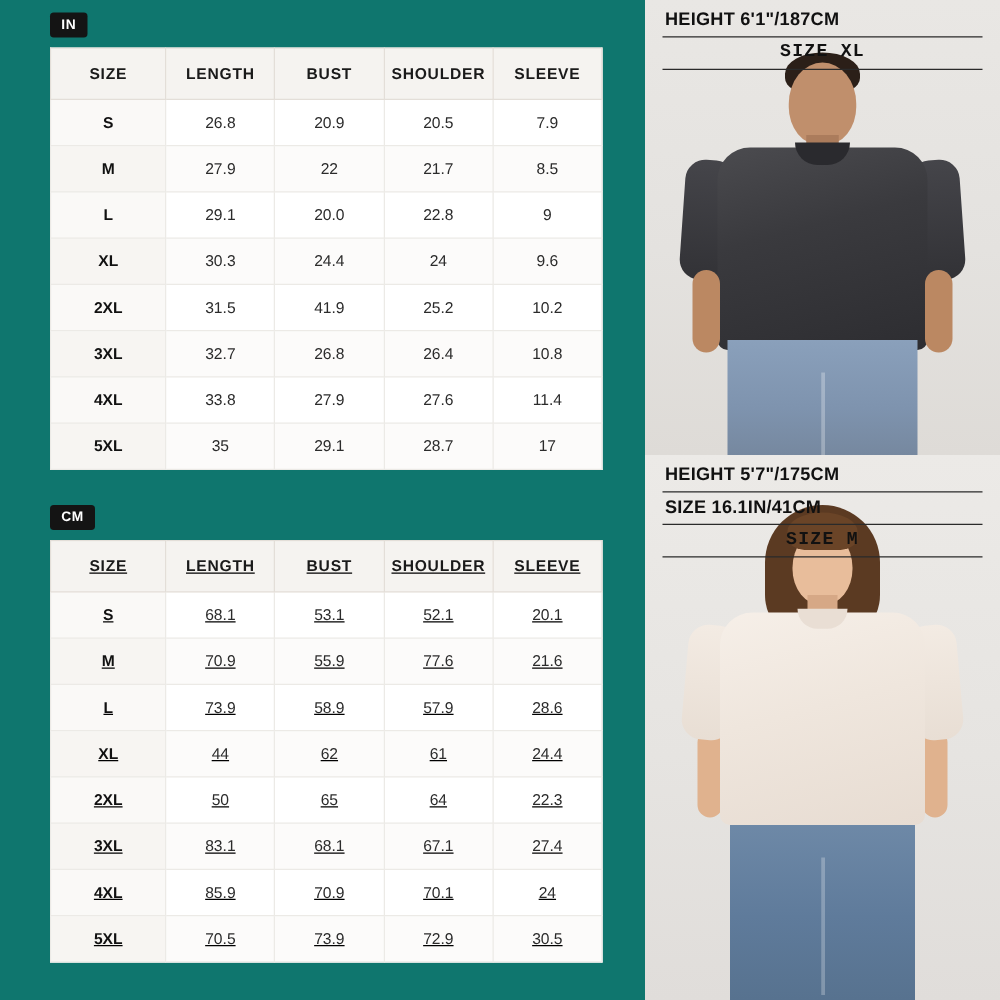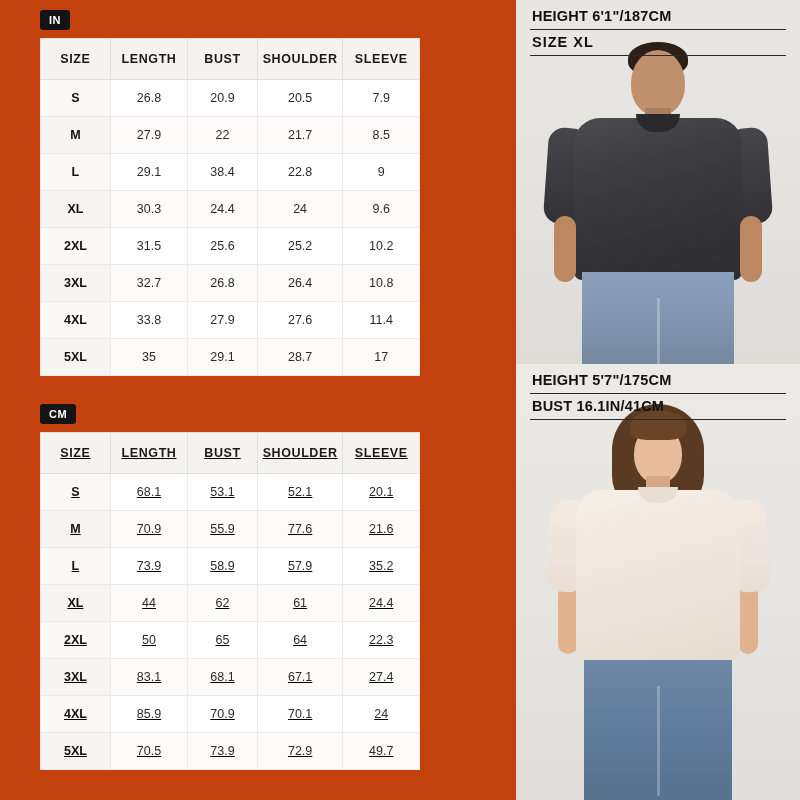--- a/index.html
+++ b/index.html
@@ -5,21 +5,21 @@
   * { box-sizing: border-box; }
   html, body {
     margin: 0; padding: 0;
     width: 800px; height: 800px;
     background: #ffffff;
     font-family: "Liberation Sans", sans-serif;
   }
   .page {
     position: relative;
     width: 800px; height: 800px;
-    background: #c2410c;
+    background: #0f766e;
     overflow: hidden;
     padding-left: 12px;
   }
 
   
   .tables-col {
     position: absolute;
     left: 0; top: 0;
     width: 500px; height: 800px;
   }
@@ -35,21 +35,21 @@
     border-radius: 3px;
   }
 
   .table-block { position: absolute; left: 40px; }
   .table-block.in { top: 10px; }
   .table-block.cm { top: 404px; text-decoration: underline; }
 
   table.size-table {
     margin-top: 8px;
     border-collapse: collapse;
-    width: 380px;
+    width: 442px;
     background: #ffffff;
   }
   table.size-table thead th {
     background: #f5f3f0;
     color: #1a1a1a;
     font-size: 12.5px;
     font-weight: bold;
     letter-spacing: .6px;
     padding: 13px 4px;
     text-align: center;
@@ -99,21 +99,21 @@
   .spec-line {
     font-family: "Liberation Sans", sans-serif;
     font-size: 14.5px;
     font-weight: bold;
     color: #111111;
     letter-spacing: .2px;
     padding: 4px 2px 5px 2px;
     border-bottom: 1.4px solid #2a2a2a;
     white-space: nowrap;
   }
-  .spec-line.center { letter-spacing: 1px; }
+  .spec-line.center { text-align: center; letter-spacing: 1px; font-family: Liberation Mono, monospace; }
   .spec-line.last { border-bottom: 1.4px solid #2a2a2a; }
 
   
   .photo-img {
     position: absolute;
     left: 0; right: 0; bottom: 0; top: 0;
     z-index: 1;
   }
 
   
@@ -271,35 +271,35 @@
           <tr>
             <td class="sizecell">M</td>
             <td>27.9</td>
             <td>22</td>
             <td>21.7</td>
             <td>8.5</td>
           </tr>
           <tr>
             <td class="sizecell">L</td>
             <td>29.1</td>
-            <td>38.4</td>
+            <td>20.0</td>
             <td>22.8</td>
             <td>9</td>
           </tr>
           <tr>
             <td class="sizecell">XL</td>
             <td>30.3</td>
             <td>24.4</td>
             <td>24</td>
             <td>9.6</td>
           </tr>
           <tr>
             <td class="sizecell">2XL</td>
             <td>31.5</td>
-            <td>25.6</td>
+            <td>41.9</td>
             <td>25.2</td>
             <td>10.2</td>
           </tr>
           <tr>
             <td class="sizecell">3XL</td>
             <td>32.7</td>
             <td>26.8</td>
             <td>26.4</td>
             <td>10.8</td>
           </tr>
@@ -353,21 +353,21 @@
             <td>70.9</td>
             <td>55.9</td>
             <td>77.6</td>
             <td>21.6</td>
           </tr>
           <tr>
             <td class="sizecell">L</td>
             <td>73.9</td>
             <td>58.9</td>
             <td>57.9</td>
-            <td>35.2</td>
+            <td>28.6</td>
           </tr>
           <tr>
             <td class="sizecell">XL</td>
             <td>44</td>
             <td>62</td>
             <td>61</td>
             <td>24.4</td>
           </tr>
           <tr>
             <td class="sizecell">2XL</td>
@@ -388,21 +388,21 @@
             <td>85.9</td>
             <td>70.9</td>
             <td>70.1</td>
             <td>24</td>
           </tr>
           <tr>
             <td class="sizecell">5XL</td>
             <td>70.5</td>
             <td>73.9</td>
             <td>72.9</td>
-            <td>49.7</td>
+            <td>30.5</td>
           </tr>
         </tbody>
       </table>
     </div>
   </div>
 
   <div class="photos-col">
 
     <div class="photo-card top">
       <div class="photo-img bg-male">
@@ -430,18 +430,19 @@
         <div class="f-neck2"></div>
         <div class="f-sleeve-l"></div>
         <div class="f-sleeve-r"></div>
         <div class="f-shirt"></div>
         <div class="f-arm-l"></div>
         <div class="f-arm-r"></div>
         <div class="f-jeans"></div>
       </div>
       <div class="spec-lines">
         <div class="spec-line">HEIGHT  5'7"/175CM</div>
-        <div class="spec-line">BUST  16.1IN/41CM</div>
+        <div class="spec-line">SIZE  16.1IN/41CM</div>
+        <div class="spec-line center last">SIZE  M</div>
       </div>
     </div>
 
   </div>
 </div>
 
 </body></html>

